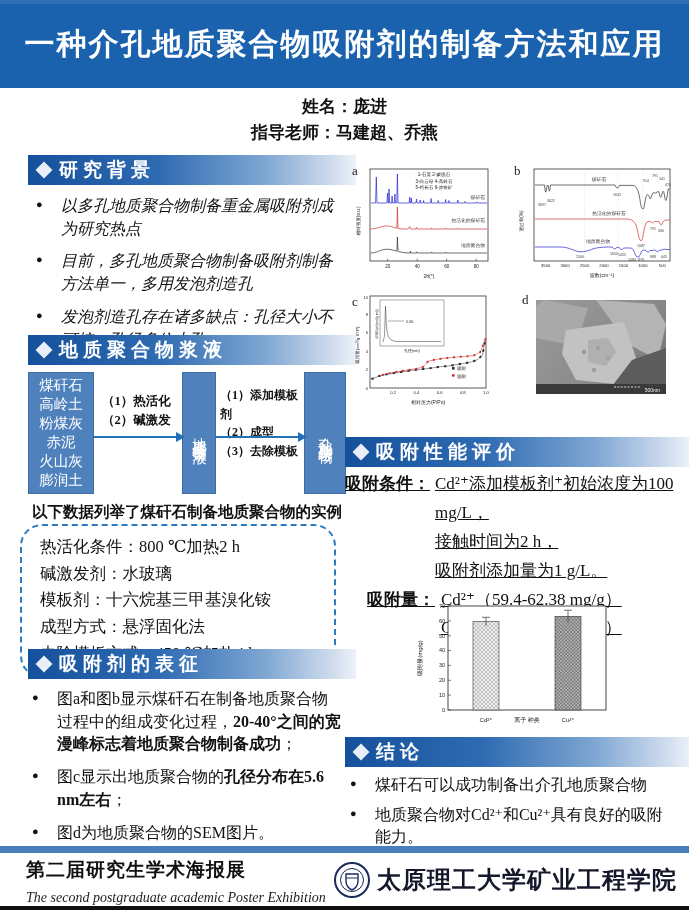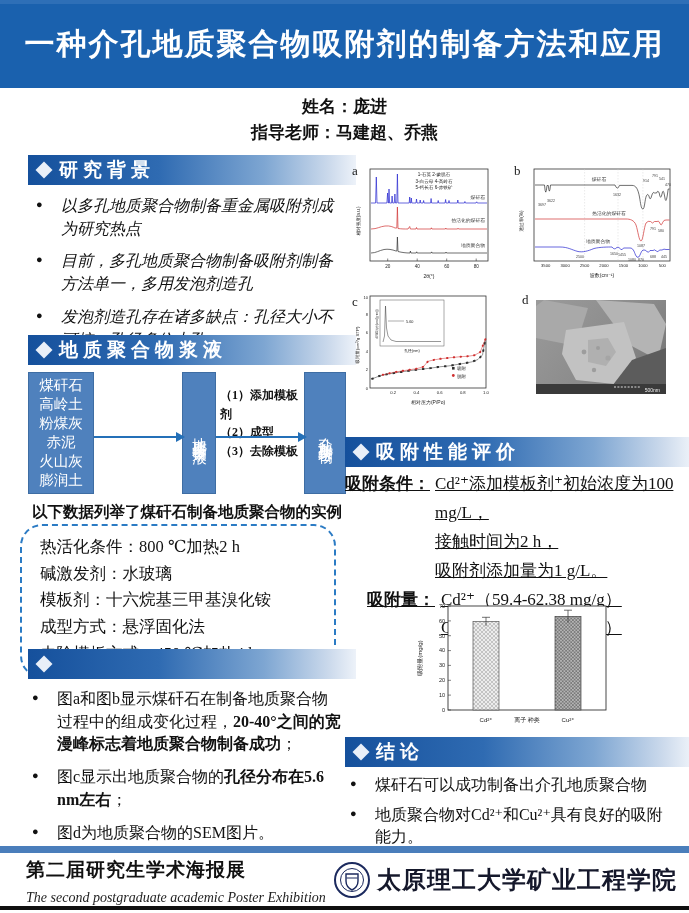--- a/index.html
+++ b/index.html
@@ -89,20 +89,22 @@
   </div>
 
   <div class="flow">
     <div class="fbox fbox1 ml">煤矸石
 高岭土
 粉煤灰
 赤泥
 火山灰
 膨润土</div>
     <div class="step">
+      <div class="steptext ml">（1）热活化
+（2）碱激发</div>
       <div class="arrowline"></div>
     </div>
     <div class="fbox fboxv fb2">地质聚合物浆液</div>
     <div class="step step2">
       <div class="steptext ml">（1）添加模板剂
 （2）成型
 （3）去除模板</div>
       <div class="arrowline"></div>
     </div>
     <div class="fbox fboxv fb3">介孔地质聚合物</div>
@@ -113,20 +115,21 @@
   <div class="condbox">
     <div>热活化条件：800 ℃加热2 h</div>
     <div>碱激发剂：水玻璃</div>
     <div>模板剂：十六烷基三甲基溴化铵</div>
     <div>成型方式：悬浮固化法</div>
     <div>去除模板方式：450 ℃加热4 h</div>
   </div>
 
   <div class="sec" style="top:649px;left:28px;width:318px;">
     <span class="diamond"></span>
+    <span>吸附剂的表征</span>
   </div>
   <ul class="bullets" style="top:688px;left:30px;width:314px;">
     <li><span>图a和图b显示煤矸石在制备地质聚合物过程中的组成变化过程，</span><b>20-40°之间的宽漫峰标志着地质聚合物制备成功</b><span>；</span></li>
     <li><span>图c显示出地质聚合物的</span><b>孔径分布在5.6 nm左右</b><span>；</span></li>
     <li><span>图d为地质聚合物的SEM图片。</span></li>
   </ul>
 
   <div class="fig" style="top:163px;left:352px;width:158px;height:126px;">
     <span class="figlabel">a</span>
     <svg width="158" height="126" viewBox="0 0 158 126">

